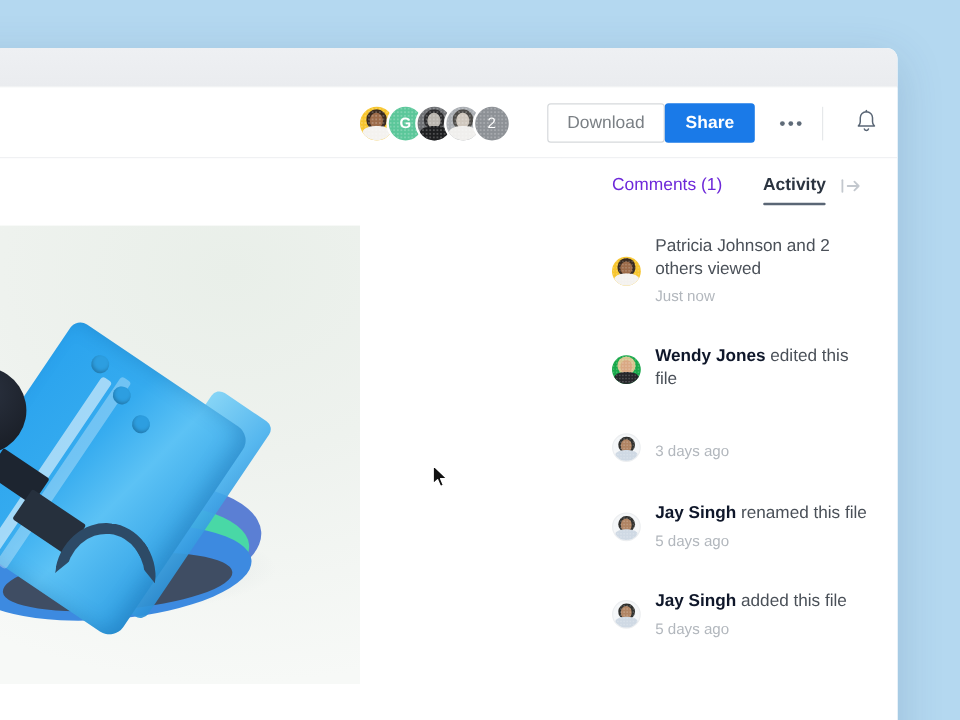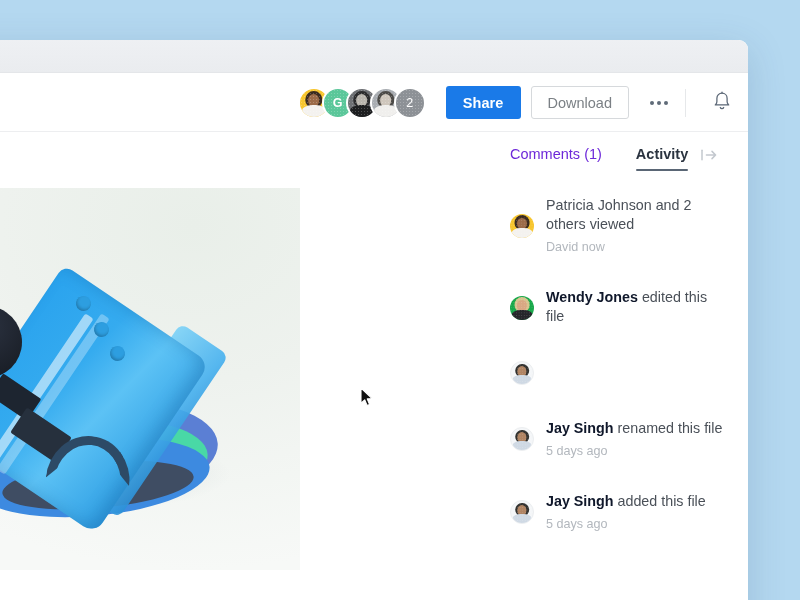--- a/index.html
+++ b/index.html
@@ -532,23 +532,23 @@
                 <span class="hair"></span>
                 <span class="skin"></span>
                 <span class="body"></span>
               </span>
             </div>
             <div class="avatar halftone av-count">
               <span>2</span>
             </div>
           </div>
 
+        <button id="download-button">Download</button>
+
         <button id="share-button">Share</button>
-
-        <button id="download-button">Download</button>
 
         <button id="more-button">
           <i></i>
           <i></i>
           <i></i>
         </button>
 
         <span class="v-divider"></span>
 
         <button id="notifications-button">
@@ -617,21 +617,21 @@
         <div class="activity-item">
               <div class="activity-avatar halftone-soft av-patricia">
                 <span class="face">
                   <span class="hair"></span>
                   <span class="skin"></span>
                   <span class="body"></span>
                 </span>
               </div>
               <div>
                 <div class="activity-text"><span>Patricia Johnson and 2 others</span><span> viewed</span></div>
-                <div class="activity-time">David now</div>
+                <div class="activity-time">Just now</div>
               </div>
             </div>
             <div class="activity-item">
               <div class="activity-avatar halftone-soft av-wendy">
                 <span class="face">
                   <span class="hair"></span>
                   <span class="skin"></span>
                   <span class="body"></span>
                 </span>
               </div>
@@ -641,20 +641,21 @@
             </div>
             <div class="activity-item">
               <div class="activity-avatar halftone-soft av-jay">
                 <span class="face">
                   <span class="hair"></span>
                   <span class="skin"></span>
                   <span class="body"></span>
                 </span>
               </div>
               <div>
+                <div class="activity-time">3 days ago</div>
               </div>
             </div>
             <div class="activity-item">
               <div class="activity-avatar halftone-soft av-jay">
                 <span class="face">
                   <span class="hair"></span>
                   <span class="skin"></span>
                   <span class="body"></span>
                 </span>
               </div>

